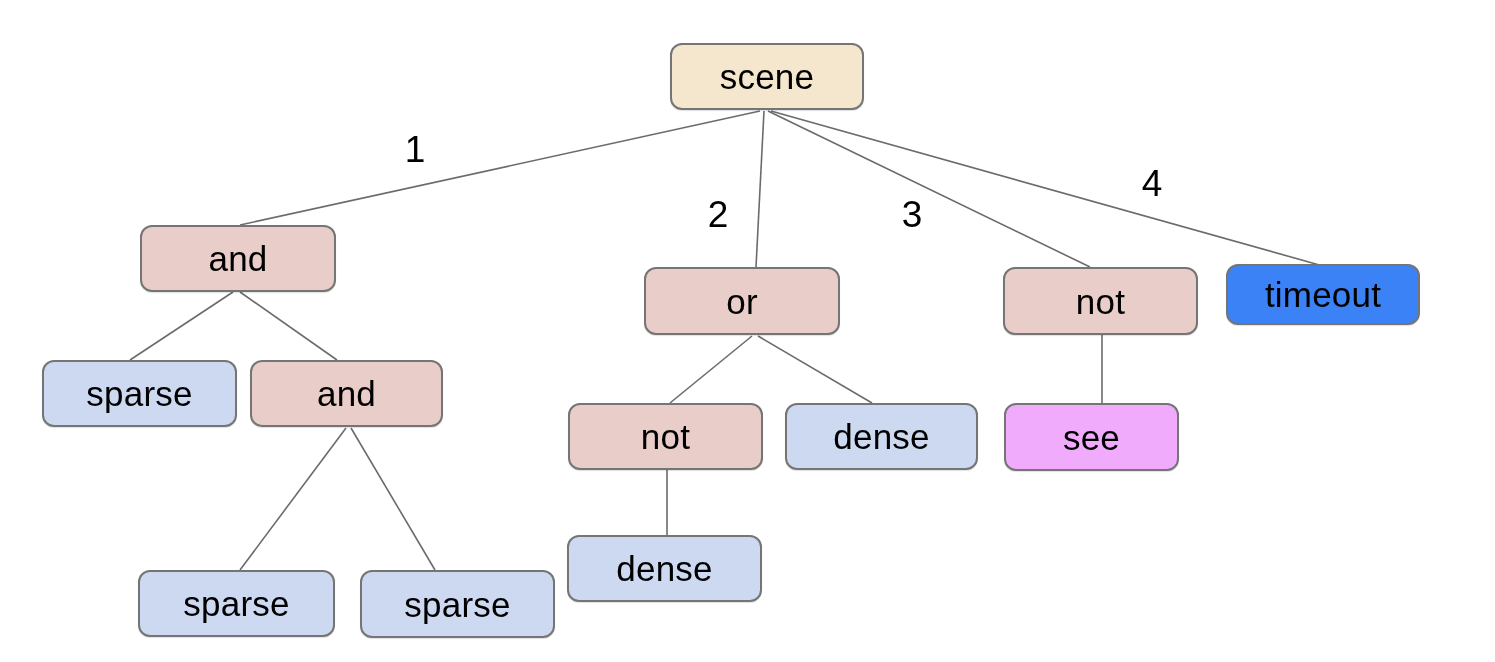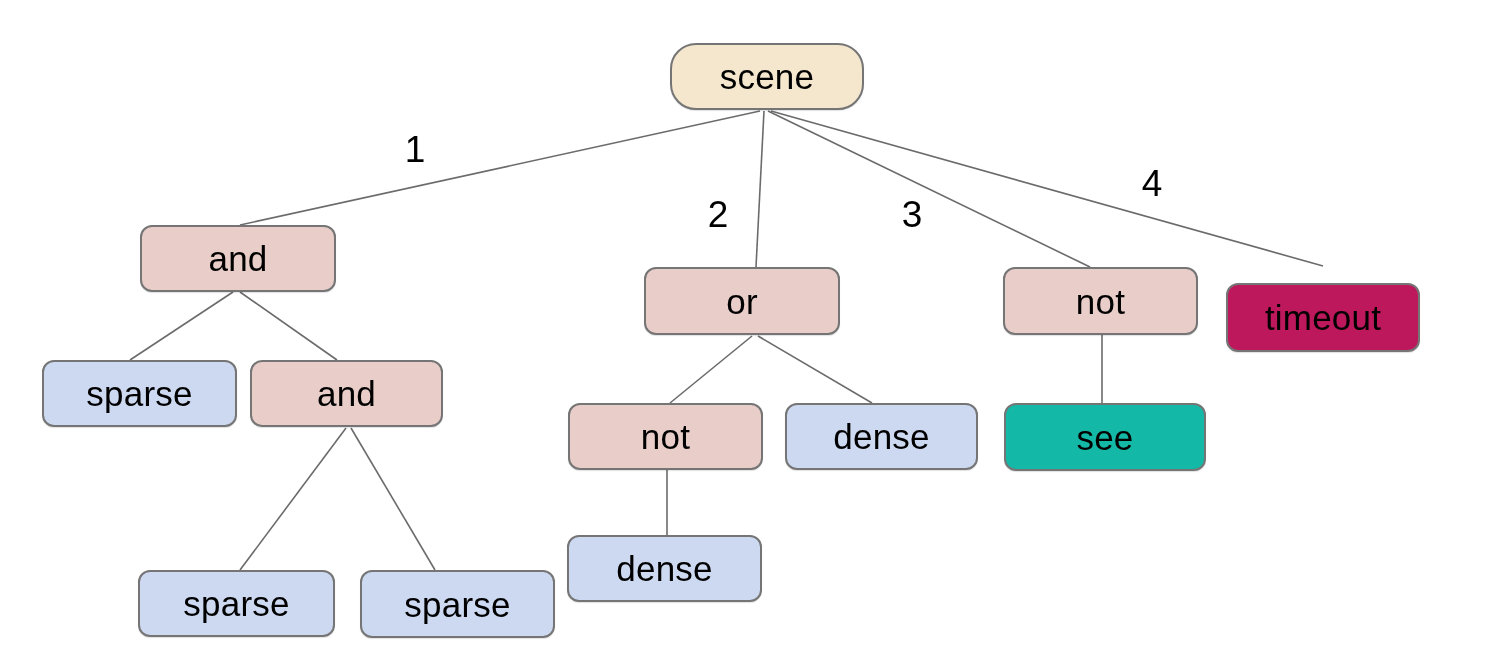--- a/index.html
+++ b/index.html
@@ -60,30 +60,30 @@
       <line x1="233" y1="292" x2="130" y2="360" stroke="#6b6b6b"></line>
       <line x1="240" y1="292" x2="337" y2="360" stroke="#6b6b6b"></line>
       <line x1="346" y1="428" x2="240" y2="570" stroke="#6b6b6b"></line>
       <line x1="351" y1="428" x2="435" y2="570" stroke="#6b6b6b"></line>
       <line x1="752" y1="336" x2="670" y2="403" stroke="#6b6b6b"></line>
       <line x1="758" y1="336" x2="872" y2="403" stroke="#6b6b6b"></line>
       <line x1="667" y1="470" x2="667" y2="535" stroke="#6b6b6b"></line>
       <line x1="1102" y1="335" x2="1102" y2="403" stroke="#6b6b6b"></line>
     </svg>
   <div id="nodes-layer">
-      <div class="node" style="left: 670px; top: 43px; width: 194px; height: 67px; background: rgb(244, 231, 205); border-color: rgb(117, 117, 117); color: rgb(0, 0, 0); border-radius: 26px;">scene</div>
+      <div class="node" style="left: 670px; top: 43px; width: 194px; height: 67px; background: rgb(244, 231, 205); border-color: rgb(117, 117, 117); color: rgb(0, 0, 0);">scene</div>
       <div class="node" style="left: 140px; top: 225px; width: 196px; height: 67px; background: rgb(232, 205, 201); border-color: rgb(117, 117, 117); color: rgb(0, 0, 0);">and</div>
       <div class="node" style="left: 644px; top: 267px; width: 196px; height: 68px; background: rgb(232, 205, 201); border-color: rgb(117, 117, 117); color: rgb(0, 0, 0);">or</div>
       <div class="node" style="left: 1003px; top: 267px; width: 195px; height: 68px; background: rgb(232, 205, 201); border-color: rgb(117, 117, 117); color: rgb(0, 0, 0);">not</div>
-      <div class="node" style="left: 1226px; top: 283px; width: 194px; height: 69px; background: #be185d; border-color: rgb(117, 117, 117); color: rgb(0, 0, 0);">timeout</div>
+      <div class="node" style="left: 1226px; top: 264px; width: 194px; height: 61px; background: #3b82f6; border-color: rgb(117, 117, 117); color: rgb(0, 0, 0);">timeout</div>
       <div class="node" style="left: 42px; top: 360px; width: 195px; height: 67px; background: rgb(205, 217, 241); border-color: rgb(117, 117, 117); color: rgb(0, 0, 0);">sparse</div>
       <div class="node" style="left: 250px; top: 360px; width: 193px; height: 67px; background: rgb(232, 205, 201); border-color: rgb(117, 117, 117); color: rgb(0, 0, 0);">and</div>
       <div class="node" style="left: 568px; top: 403px; width: 195px; height: 67px; background: rgb(232, 205, 201); border-color: rgb(117, 117, 117); color: rgb(0, 0, 0);">not</div>
       <div class="node" style="left: 785px; top: 403px; width: 193px; height: 67px; background: rgb(205, 217, 241); border-color: rgb(117, 117, 117); color: rgb(0, 0, 0);">dense</div>
-      <div class="node" style="left: 1004px; top: 403px; width: 202px; height: 68px; background: #14b8a6; border-color: rgb(117, 117, 117); color: rgb(0, 0, 0);">see</div>
+      <div class="node" style="left: 1004px; top: 403px; width: 175px; height: 68px; background: #f0abfc; border-color: rgb(117, 117, 117); color: rgb(0, 0, 0);">see</div>
       <div class="node" style="left: 138px; top: 570px; width: 197px; height: 67px; background: rgb(205, 217, 241); border-color: rgb(117, 117, 117); color: rgb(0, 0, 0);">sparse</div>
       <div class="node" style="left: 360px; top: 570px; width: 195px; height: 68px; background: rgb(205, 217, 241); border-color: rgb(117, 117, 117); color: rgb(0, 0, 0);">sparse</div>
       <div class="node" style="left: 567px; top: 535px; width: 195px; height: 67px; background: rgb(205, 217, 241); border-color: rgb(117, 117, 117); color: rgb(0, 0, 0);">dense</div>
     </div>
   <div id="labels-layer">
       <div class="edge-label" style="left: 415px; top: 149px; color: rgb(0, 0, 0);">1</div>
       <div class="edge-label" style="left: 718px; top: 214px; color: rgb(0, 0, 0);">2</div>
       <div class="edge-label" style="left: 912px; top: 214px; color: rgb(0, 0, 0);">3</div>
       <div class="edge-label" style="left: 1152px; top: 183px; color: rgb(0, 0, 0);">4</div>
     </div>

